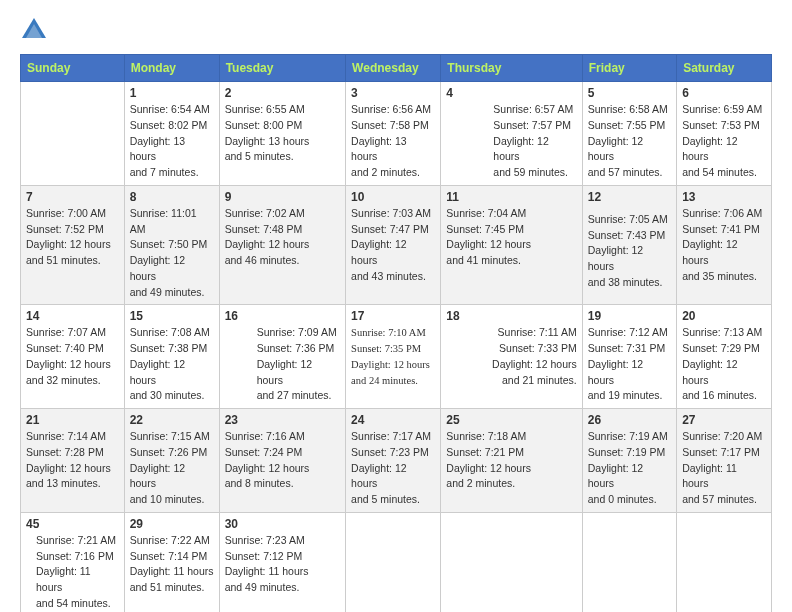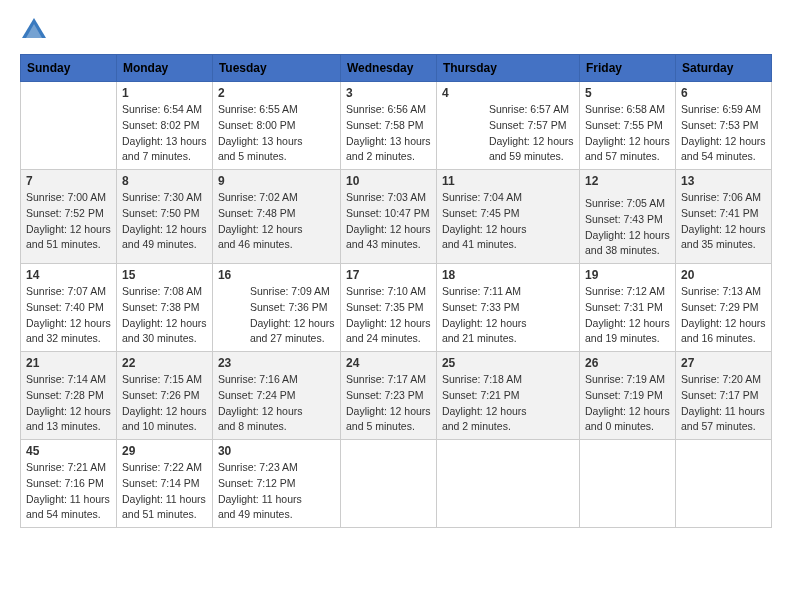--- a/index.html
+++ b/index.html
@@ -52,21 +52,21 @@
       font-size: 15px;
       color: #555;
     }
     table {
       width: 100%;
       border-collapse: collapse;
       font-size: 11px;
     }
     thead tr th {
       background: #4472c4;
-      color: #000000;
+      color: #bef264;
       text-align: left;
       padding: 6px 6px;
       font-size: 12px;
       font-weight: bold;
       border: 1px solid #3a65b0;
     }
     tbody tr td {
       border: 1px solid #ccc;
       vertical-align: top;
       padding: 4px 5px;
@@ -175,36 +175,36 @@
       <tr>
         <td>
           <span class="day-number">7</span>
           <div class="day-info" style="white-space: pre-line;">Sunrise: 7:00 AM
 Sunset: 7:52 PM
 Daylight: 12 hours
 and 51 minutes.</div>
         </td>
         <td>
           <span class="day-number">8</span>
-          <div class="day-info" style="white-space: pre-line;">Sunrise: 7:30 AM
+          <div class="day-info" style="white-space: pre-line;">Sunrise: 11:01 AM
 Sunset: 7:50 PM
 Daylight: 12 hours
 and 49 minutes.</div>
         </td>
         <td>
           <span class="day-number">9</span>
           <div class="day-info" style="white-space: pre-line;">Sunrise: 7:02 AM
 Sunset: 7:48 PM
 Daylight: 12 hours
 and 46 minutes.</div>
         </td>
         <td>
           <span class="day-number">10</span>
           <div class="day-info" style="white-space: pre-line;">Sunrise: 7:03 AM
-Sunset: 10:47 PM
+Sunset: 7:47 PM
 Daylight: 12 hours
 and 43 minutes.</div>
         </td>
         <td>
           <span class="day-number">11</span>
           <div class="day-info" style="white-space: pre-line;">Sunrise: 7:04 AM
 Sunset: 7:45 PM
 Daylight: 12 hours
 and 41 minutes.</div>
         </td>
@@ -240,28 +240,28 @@
         </td>
         <td>
           <span class="day-number">16</span>
           <div class="day-info" style="white-space: pre-line; margin-left: 32px;">Sunrise: 7:09 AM
 Sunset: 7:36 PM
 Daylight: 12 hours
 and 27 minutes.</div>
         </td>
         <td>
           <span class="day-number">17</span>
-          <div class="day-info" style="white-space: pre-line;">Sunrise: 7:10 AM
+          <div class="day-info" style="white-space: pre-line; font-family: Liberation Serif, serif;">Sunrise: 7:10 AM
 Sunset: 7:35 PM
 Daylight: 12 hours
 and 24 minutes.</div>
         </td>
         <td>
           <span class="day-number">18</span>
-          <div class="day-info" style="white-space: pre-line;">Sunrise: 7:11 AM
+          <div class="day-info" style="white-space: pre-line; text-align: right;">Sunrise: 7:11 AM
 Sunset: 7:33 PM
 Daylight: 12 hours
 and 21 minutes.</div>
         </td>
         <td>
           <span class="day-number">19</span>
           <div class="day-info" style="white-space: pre-line;">Sunrise: 7:12 AM
 Sunset: 7:31 PM
 Daylight: 12 hours
 and 19 minutes.</div>
@@ -321,21 +321,21 @@
           <span class="day-number">27</span>
           <div class="day-info" style="white-space: pre-line;">Sunrise: 7:20 AM
 Sunset: 7:17 PM
 Daylight: 11 hours
 and 57 minutes.</div>
         </td>
       </tr>
       <tr>
         <td>
           <span class="day-number">45</span>
-          <div class="day-info" style="white-space: pre-line;">Sunrise: 7:21 AM
+          <div class="day-info" style="white-space: pre-line; margin-left: 10px;">Sunrise: 7:21 AM
 Sunset: 7:16 PM
 Daylight: 11 hours
 and 54 minutes.</div>
         </td>
         <td>
           <span class="day-number">29</span>
           <div class="day-info" style="white-space: pre-line;">Sunrise: 7:22 AM
 Sunset: 7:14 PM
 Daylight: 11 hours
 and 51 minutes.</div>

